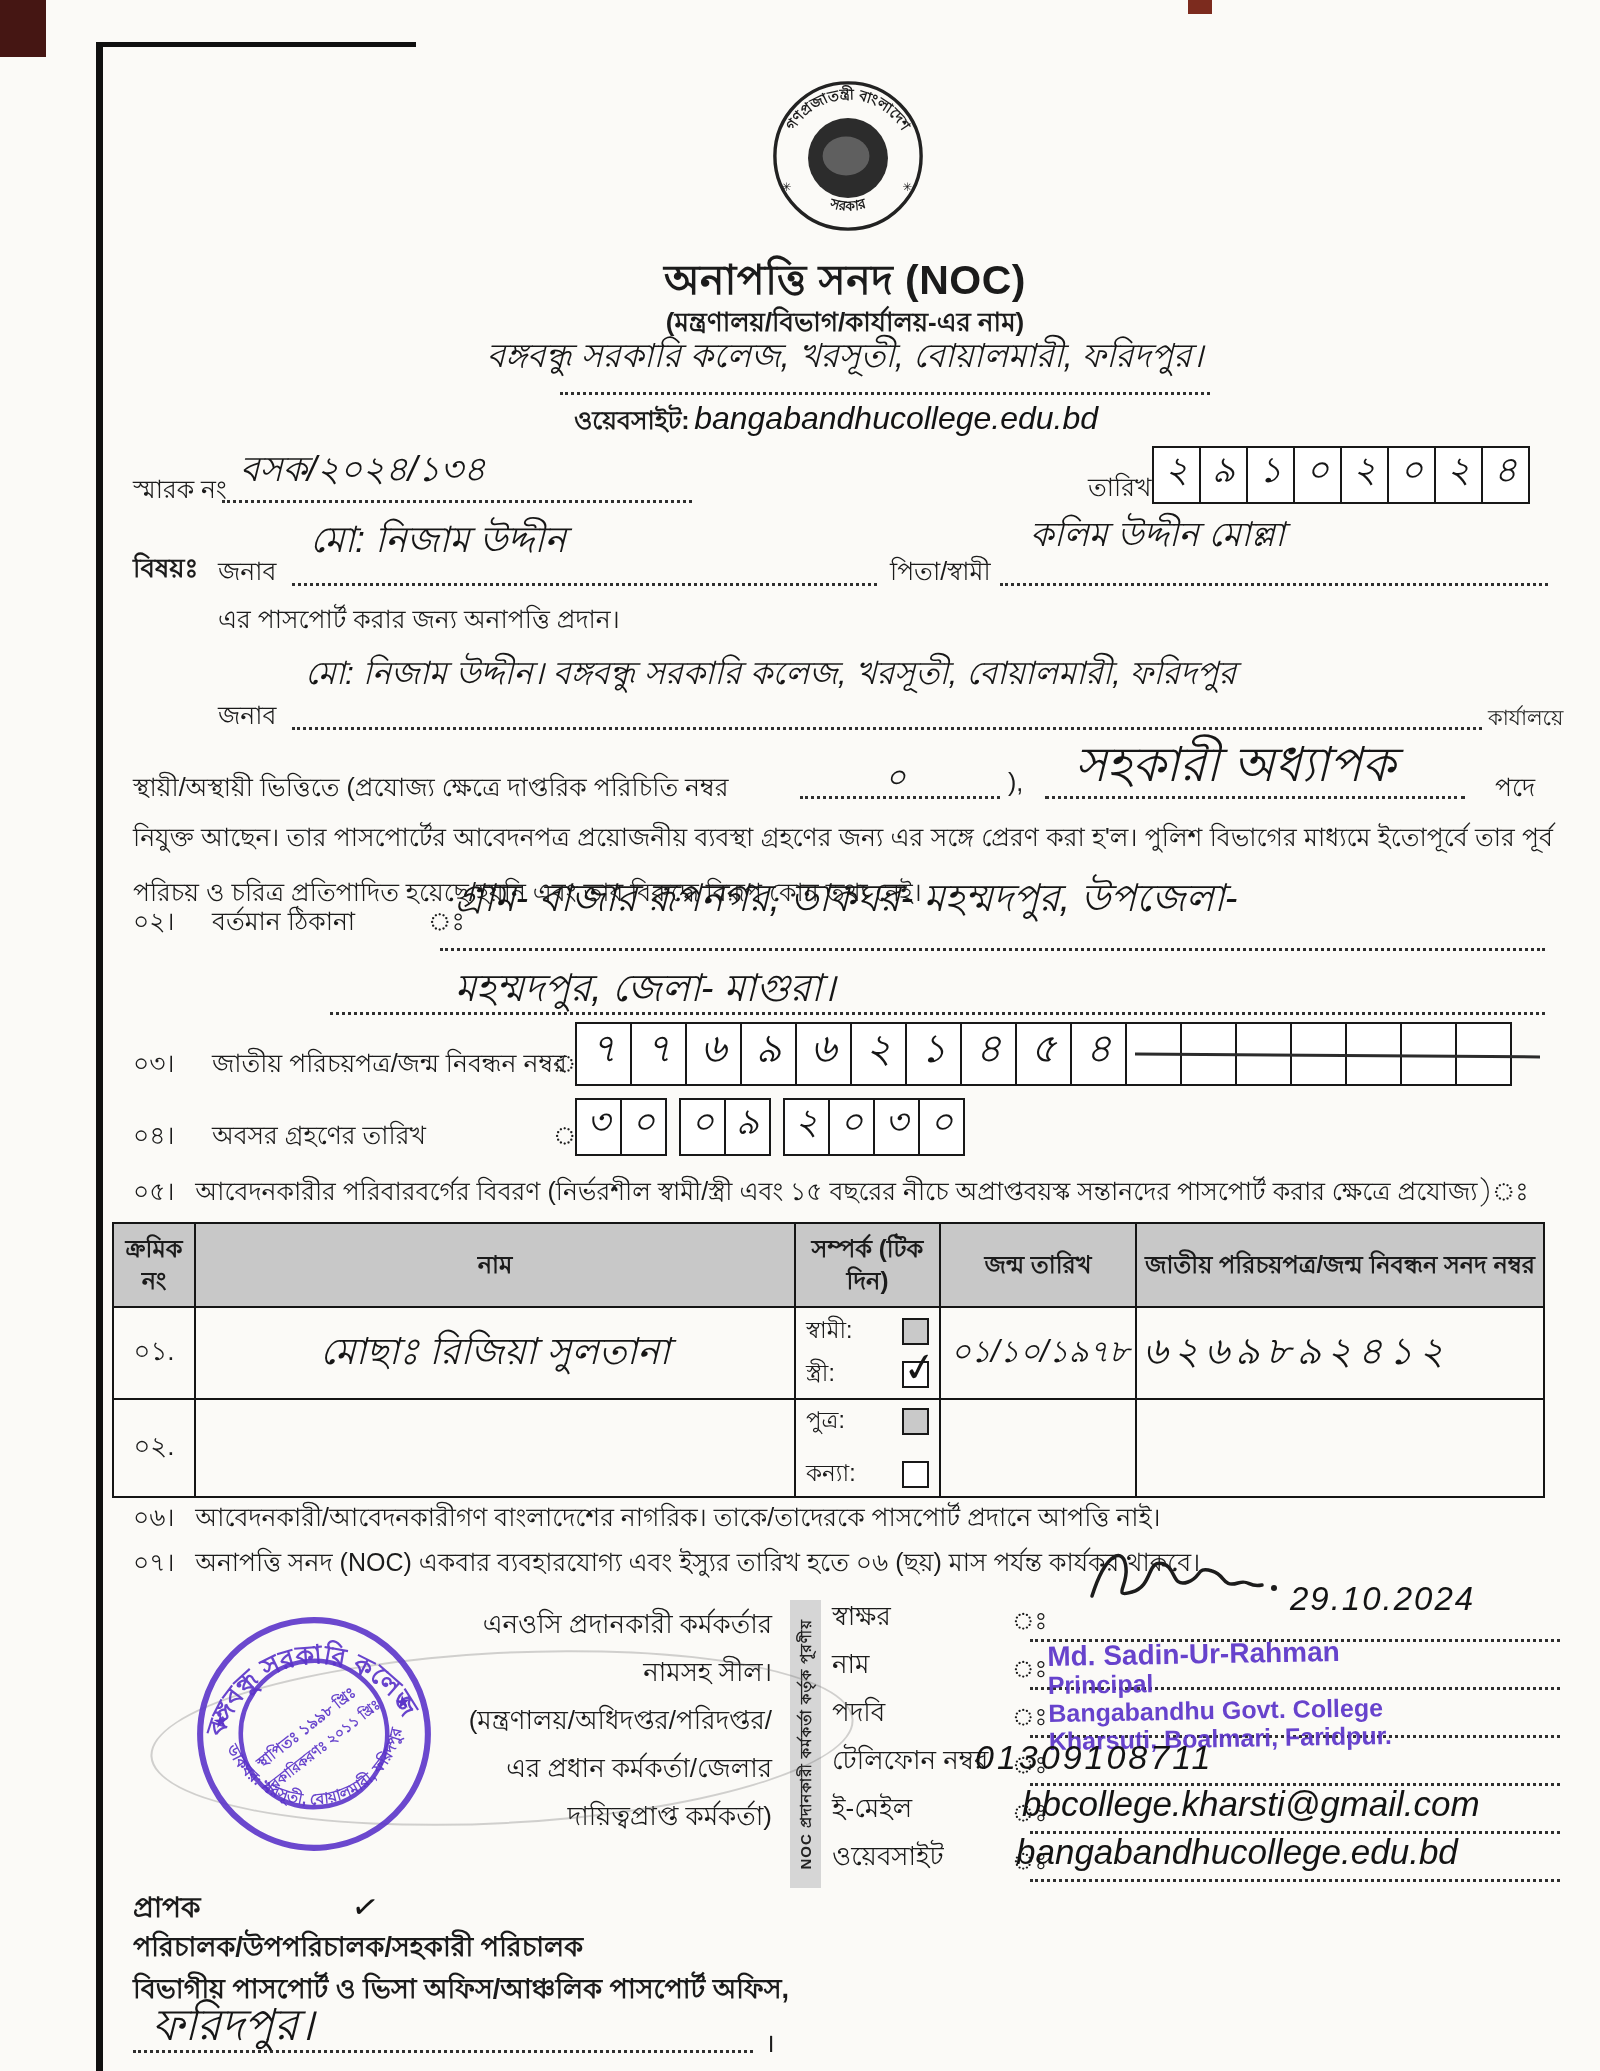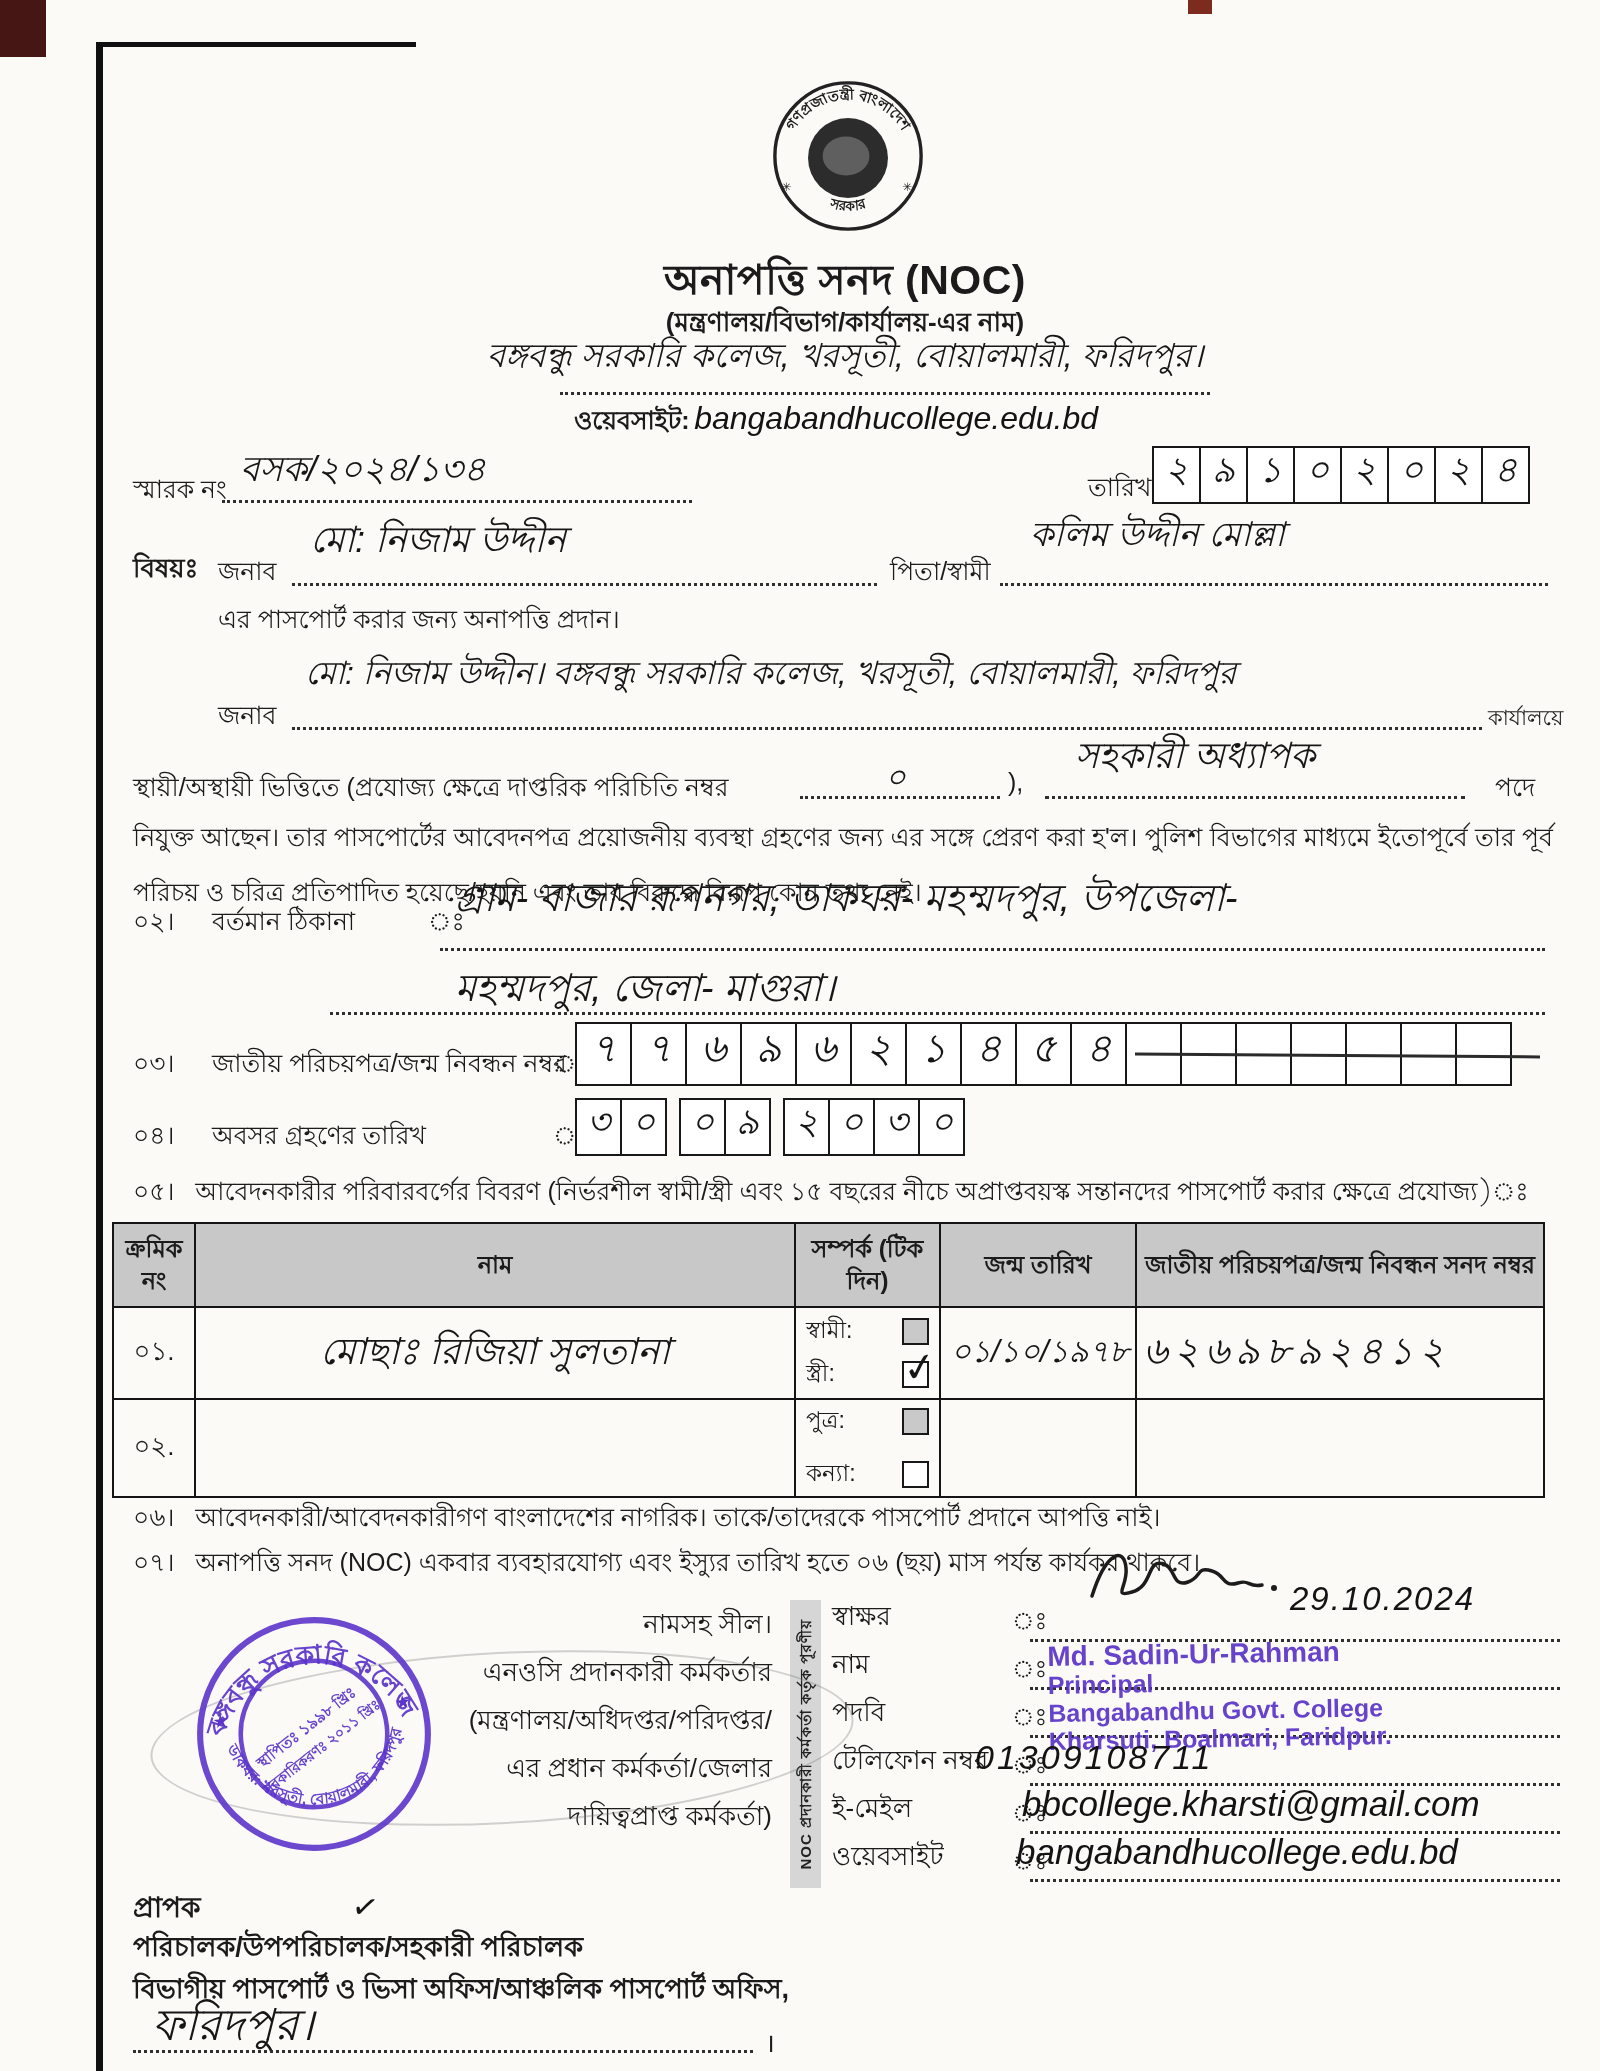--- a/index.html
+++ b/index.html
@@ -109,21 +109,21 @@
 
 <div class="abs pr" style="left:218px;top:696px;font-size:25px">জনাব</div>
 <div class="abs hand" style="left:305px;top:648px;font-size:32px">মো: নিজাম উদ্দীন। বঙ্গবন্ধু সরকারি কলেজ, খরসূতী, বোয়ালমারী, ফরিদপুর</div>
 <div class="abs dotted" style="left:292px;top:727px;width:1190px"></div>
 <div class="abs pr" style="left:1488px;top:702px;font-size:21px">কার্যালয়ে</div>
 
 <div class="abs pr" style="left:133px;top:768px;font-size:25px">স্থায়ী/অস্থায়ী ভিত্তিতে (প্রযোজ্য ক্ষেত্রে দাপ্তরিক পরিচিতি নম্বর</div>
 <div class="abs hand" style="left:885px;top:752px;font-size:32px">০</div>
 <div class="abs dotted" style="left:800px;top:796px;width:200px"></div>
 <div class="abs pr" style="left:1008px;top:768px;font-size:25px">),</div>
-<div class="abs hand" style="left:1075px;top:728px;font-size:36px">সহকারী অধ্যাপক</div>
+<div class="abs hand" style="left:1075px;top:728px;font-size:48px">সহকারী অধ্যাপক</div>
 <div class="abs dotted" style="left:1045px;top:796px;width:420px"></div>
 <div class="abs pr" style="left:1495px;top:768px;font-size:25px">পদে</div>
 
 <div class="abs pr" style="left:133px;top:810px;width:1420px;font-size:25px;line-height:55px;text-align:justify">নিযুক্ত আছেন। তার পাসপোর্টের আবেদনপত্র প্রয়োজনীয় ব্যবস্থা গ্রহণের জন্য এর সঙ্গে প্রেরণ করা হ'ল। পুলিশ বিভাগের মাধ্যমে ইতোপূর্বে তার পূর্ব পরিচয় ও চরিত্র প্রতিপাদিত হয়েছে/হয়নি এবং তার বিরুদ্ধে বিরূপ কোন তথ্য নেই।</div>
 
 <div class="abs pr" style="left:133px;top:902px;font-size:25px">০২।</div>
 <div class="abs pr" style="left:212px;top:902px;font-size:25px">বর্তমান ঠিকানা</div>
 <div class="abs pr" style="left:428px;top:902px;font-size:25px">ঃ</div>
 <div class="abs hand" style="left:455px;top:868px;font-size:38px">গ্রাম- বাজার রূপনগর, ডাকঘর- মহম্মদপুর, উপজেলা-</div>
 <div class="abs dotted" style="left:440px;top:948px;width:1105px"></div>
@@ -270,22 +270,22 @@
   <span class="pr">অনাপত্তি সনদ (NOC) একবার ব্যবহারযোগ্য এবং ইস্যুর তারিখ হতে ০৬ (ছয়) মাস পর্যন্ত কার্যকর থাকবে।</span>
 </div>
 
 <svg class="abs" style="left:1078px;top:1538px" width="230" height="72" viewBox="0 0 230 72">
   <path d="M14 58 C 28 14, 46 8, 48 30 C 50 48, 34 60, 54 54 C 76 48, 68 20, 86 26 C 98 30, 94 50, 110 44 C 124 39, 118 28, 134 33 C 148 37, 144 50, 160 45 C 172 41, 170 50, 184 47" fill="none" stroke="#1c1c1c" stroke-width="3.5" stroke-linecap="round"></path>
   <circle cx="196" cy="50" r="3" fill="#1c1c1c"></circle>
 </svg>
 <div class="abs hand-en" style="left:1290px;top:1580px;font-size:33px;letter-spacing:2px">29.10.2024</div>
 
 <div class="abs" style="left:340px;top:1600px;width:432px;text-align:right;font-size:26px;line-height:48px;font-weight:500">
+  <div>এনওসি প্রদানকারী কর্মকর্তার</div>
   <div>নামসহ সীল।</div>
-  <div>এনওসি প্রদানকারী কর্মকর্তার</div>
   <div>(মন্ত্রণালয়/অধিদপ্তর/পরিদপ্তর/</div>
   <div>এর প্রধান কর্মকর্তা/জেলার</div>
   <div>দায়িত্বপ্রাপ্ত কর্মকর্তা)</div>
 </div>
 
 <div class="abs strip" style="left:790px;top:1600px;width:31px;height:288px">
   <span>NOC প্রদানকারী কর্মকর্তা কর্তৃক পূরণীয়</span>
 </div>
 
 <div class="ofrow" style="top:1598px">

